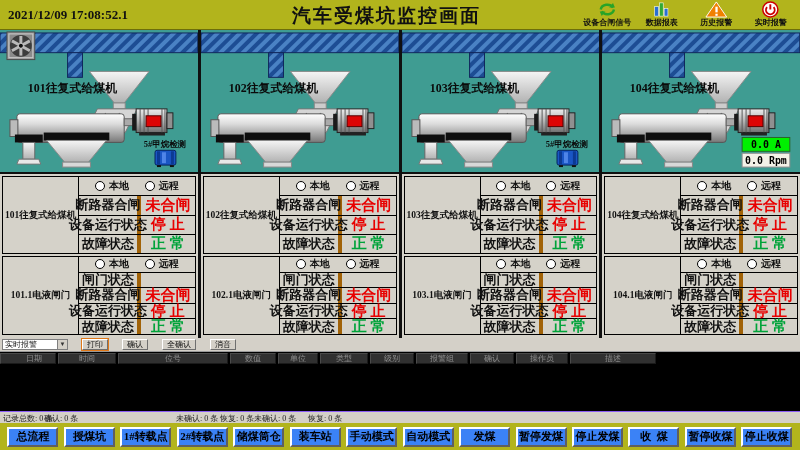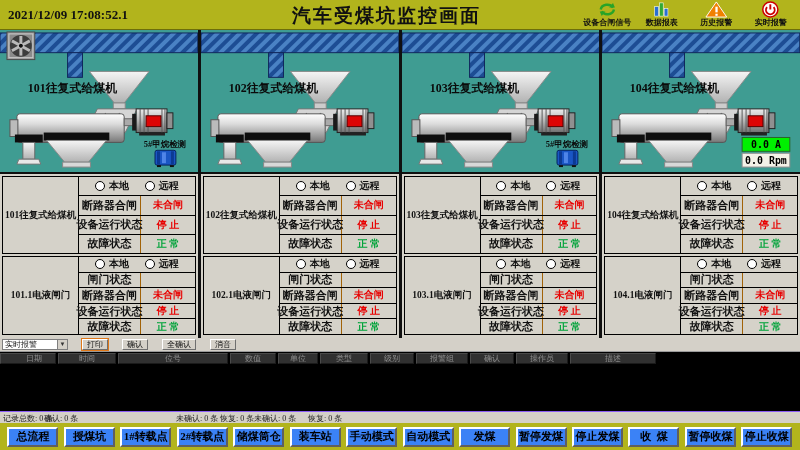--- a/index.html
+++ b/index.html
@@ -28,23 +28,23 @@
   .status-col { flex:1; padding:2px 2px 1px 2px; display:flex; flex-direction:column; background:#d5d2c9; }
   .status-col.sep { border-right:3px solid #101010; }
   .block { border:1px solid #000; display:flex; background:#d5d2c9; }
   .block.b1 { height:78px; margin-bottom:2px; }
   .block.b2 { height:79px; }
   .block-label { width:76px; border-right:1px solid #000; display:flex; align-items:center; justify-content:center;
                  font-size:9.5px; font-weight:bold; color:#111; text-align:center; padding:0 1px; }
   .block-rows { flex:1; display:flex; flex-direction:column; }
   .row { flex:1; display:flex; border-bottom:1px solid #000; min-height:0; }
   .row:last-child { border-bottom:none; }
-  .rl { width:62px; border-right:1px solid #a16207; display:flex; align-items:center; justify-content:center;
-        font-size:11px; font-weight:bold; color:#111; white-space:pre; }
-  .rv { flex:1; display:flex; align-items:center; justify-content:center; font-size:10px; font-weight:bold; white-space:pre; }
+  .rl { width:62px; border-right:4px solid #a16207; display:flex; align-items:center; justify-content:center;
+        font-size:13px; font-weight:bold; color:#111; white-space:pre; }
+  .rv { flex:1; display:flex; align-items:center; justify-content:center; font-size:15px; font-weight:bold; white-space:pre; }
   .red { color:#e80000; } .green { color:#00a33a; }
   .radio-row { display:flex; align-items:center; justify-content:space-evenly; }
   .rgroup { display:flex; align-items:center; gap:4px; }
   .radio { width:10px; height:10px; border:1.5px solid #000; border-radius:50%; background:#fff; display:inline-block; cursor:pointer; }
   .rlabel { font-size:10px; font-weight:bold; color:#111; }
 
   
   .alarm-toolbar { height:14px; flex:0 0 14px; background:#d4d0c8; display:flex; align-items:center; gap:14px; padding-left:2px; border-bottom:1px solid #9a9a9a; }
   .combo { width:66px; height:11px; background:#fff; border:1px solid #7f7f7f; font-size:8px; color:#222;
            display:flex; align-items:center; justify-content:space-between; padding-left:2px; cursor:pointer; }

